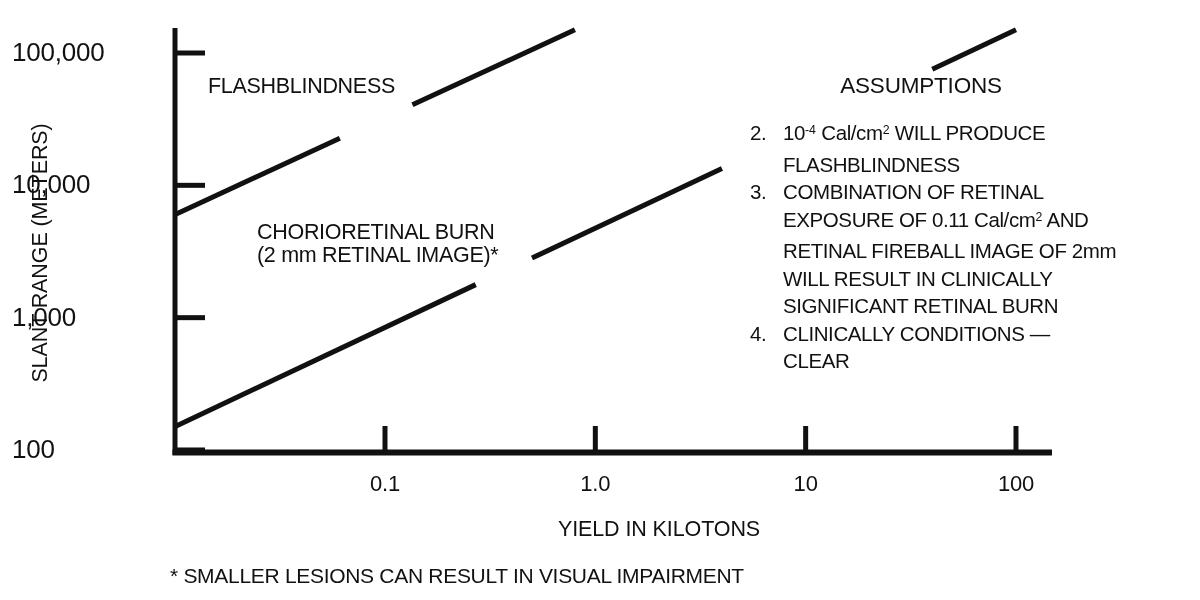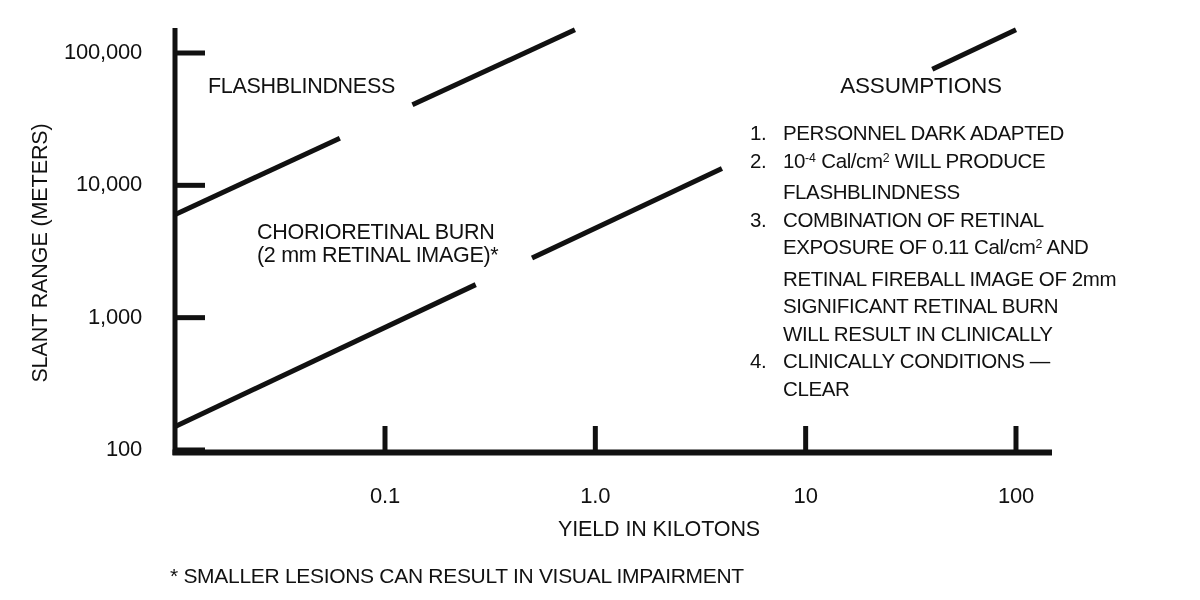--- a/index.html
+++ b/index.html
@@ -4,26 +4,26 @@
 <style>
   html,body{margin:0;padding:0;background:#fff;}
   .stage{
     position:relative;width:1200px;height:600px;background:#ffffff;overflow:hidden;
     font-family:"Liberation Sans", sans-serif;color:#111;
   }
   .abs{position:absolute;}
   .nowrap{white-space:nowrap;}
   svg.plot{position:absolute;left:0;top:0;}
   .ytick-label{
-    position:absolute;left:12px;width:130px;text-align:right;
-    font-size:22px;letter-spacing:-0.2px;transform:translateY(-52%);white-space:nowrap;
+    position:absolute;left:12px;width:130px;
+    font-size:26px;letter-spacing:-0.2px;transform:translateY(-52%);white-space:nowrap;
   }
   .xtick-label{
     position:absolute;font-size:22px;letter-spacing:-0.2px;
-    transform:translateX(-50%);white-space:nowrap;margin-top:12px;
+    transform:translateX(-50%);white-space:nowrap;
   }
   .axis-title{font-size:21.5px;letter-spacing:-0.1px;}
   .series-label-line{position:absolute;font-size:21.5px;letter-spacing:-0.3px;white-space:nowrap;}
   .sup{font-size:0.6em;position:relative;top:-0.48em;letter-spacing:0;}
   .assump-title{position:absolute;font-size:22.5px;letter-spacing:-0.2px;transform:translateX(-50%);white-space:nowrap;}
   .assump-list{
     position:absolute;left:750px;top:119px;width:420px;
     font-size:20.5px;line-height:27.5px;letter-spacing:-0.4px;
   }
   .a-line{white-space:nowrap;padding-left:33px;}
@@ -74,26 +74,25 @@
       <div class="xtick-label" style="left: 1015.99px; top: 471px;">100</div>
     </div>
 
   <div class="series-label-line" style="left:208px;top:74px;"><span>FLASHBLINDNESS</span></div>
 
   <div class="series-label-line" style="left:257px;top:220px;"><span>CHORIORETINAL BURN</span></div>
   <div class="series-label-line" style="left:257px;top:243px;"><span>(2 mm RETINAL IMAGE)*</span></div>
 
   <div class="assump-title" style="left:921px;top:73px;">ASSUMPTIONS</div>
   <div class="assump-list" id="assumptions-list">
-      <div class="a-line"><span class="a-num">1.</span><span>PERSONNEL DARK ADAPTED</span></div>
       <div class="a-line"><span class="a-num">2.</span><span>10</span><span class="sup">-4</span><span> Cal/cm</span><span class="sup">2</span><span>  WILL PRODUCE</span></div>
       <div class="a-line"><span>FLASHBLINDNESS</span></div>
       <div class="a-line"><span class="a-num">3.</span><span>COMBINATION OF RETINAL</span></div>
       <div class="a-line"><span>EXPOSURE OF 0.11 Cal/cm</span><span class="sup">2</span><span> AND</span></div>
       <div class="a-line"><span>RETINAL FIREBALL IMAGE OF 2mm</span></div>
+      <div class="a-line"><span>WILL RESULT IN CLINICALLY</span></div>
       <div class="a-line"><span>SIGNIFICANT RETINAL BURN</span></div>
-      <div class="a-line"><span>WILL RESULT IN CLINICALLY</span></div>
       <div class="a-line"><span class="a-num">4.</span><span>CLINICALLY CONDITIONS —</span></div>
       <div class="a-line"><span>CLEAR</span></div>
     </div>
 
   <div class="footnote" style="left:170px;top:564px;">* SMALLER LESIONS CAN RESULT IN VISUAL IMPAIRMENT</div>
 </div>
 
 </body></html>

